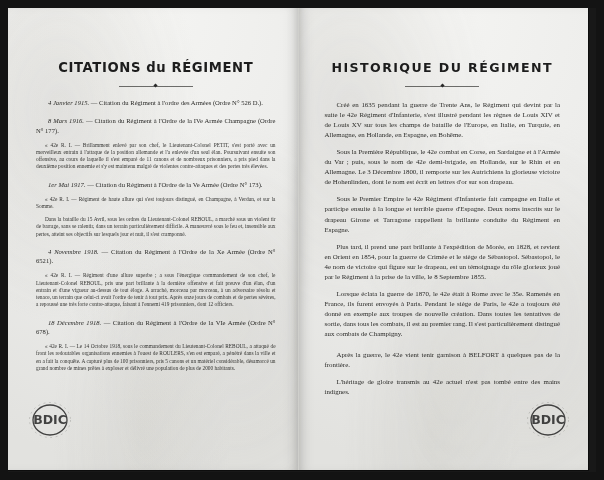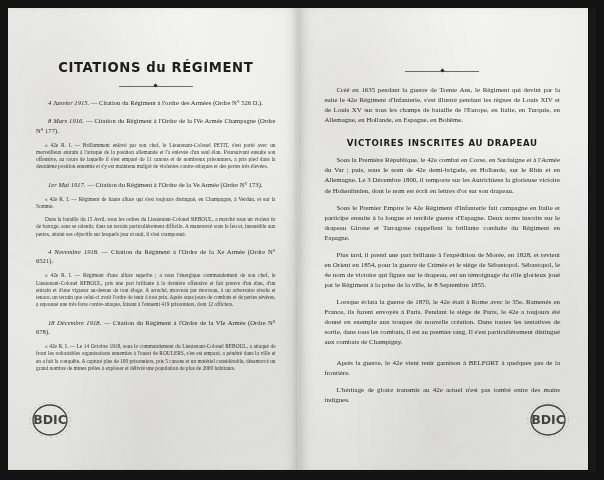--- a/index.html
+++ b/index.html
@@ -236,26 +236,26 @@
           <ellipse cx="52" cy="40" rx="34" ry="30" fill="none" stroke="#1e1e1e" stroke-width="2.6"></ellipse>
           <ellipse cx="52" cy="40" rx="41" ry="35" fill="none" stroke="#5a5a58" stroke-width="1.1" stroke-dasharray="4 7" opacity=".55"></ellipse>
           <text x="52" y="48" text-anchor="middle" font-size="25">BDIC</text>
         </svg>
       </div>
     </div>
 
     <div class="page page-right">
       <div class="page-inner">
 
+        <h1 class="section-title">HISTORIQUE DU RÉGIMENT</h1>
 
         <div class="rule"></div>
 
         <p class="para spaced">Créé en 1635 pendant la guerre de Trente Ans, le Régiment qui devint par la suite le 42e Régiment d'Infanterie, s'est illustré pendant les règnes de Louis XIV et de Louis XV sur tous les champs de bataille de l'Europe, en Italie, en Turquie, en Allemagne, en Hollande, en Espagne, en Bohême.</p>
 
-        <h2 class="sub-title">VICTOIRES INSCRITES AU DRAPEAU</h2>
 
         <p class="para">Sous la Première République, le 42e combat en Corse, en Sardaigne et à l'Armée du Var ; puis, sous le nom de 42e demi-brigade, en Hollande, sur le Rhin et en Allemagne. Le 3 Décembre 1800, il remporte sur les Autrichiens la glorieuse victoire de Hohenlinden, dont le nom est écrit en lettres d'or sur son drapeau.</p>
         <p class="para tight">Sous le Premier Empire le 42e Régiment d'Infanterie fait campagne en Italie et participe ensuite à la longue et terrible guerre d'Espagne. Deux noms inscrits sur le drapeau Girone et Tarragone rappellent la brillante conduite du Régiment en Espagne.</p>
         <p class="para tight">Plus tard, il prend une part brillante à l'expédition de Morée, en 1828, et revient en Orient en 1854, pour la guerre de Crimée et le siège de Sébastopol. Sébastopol, le 4e nom de victoire qui figure sur le drapeau, est un témoignage du rôle glorieux joué par le Régiment à la prise de la ville, le 8 Septembre 1855.</p>
         <p class="para tight">Lorsque éclata la guerre de 1870, le 42e était à Rome avec le 35e. Ramenés en France, ils furent envoyés à Paris. Pendant le siège de Paris, le 42e a toujours été donné en exemple aux troupes de nouvelle création. Dans toutes les tentatives de sortie, dans tous les combats, il est au premier rang. Il s'est particulièrement distingué aux combats de Champigny.</p>
         <p class="para spaced">Après la guerre, le 42e vient tenir garnison à BELFORT à quelques pas de la frontière.</p>
         <p class="para tight">L'héritage de gloire transmis au 42e actuel n'est pas tombé entre des mains indignes.</p>
 
       </div>
 

